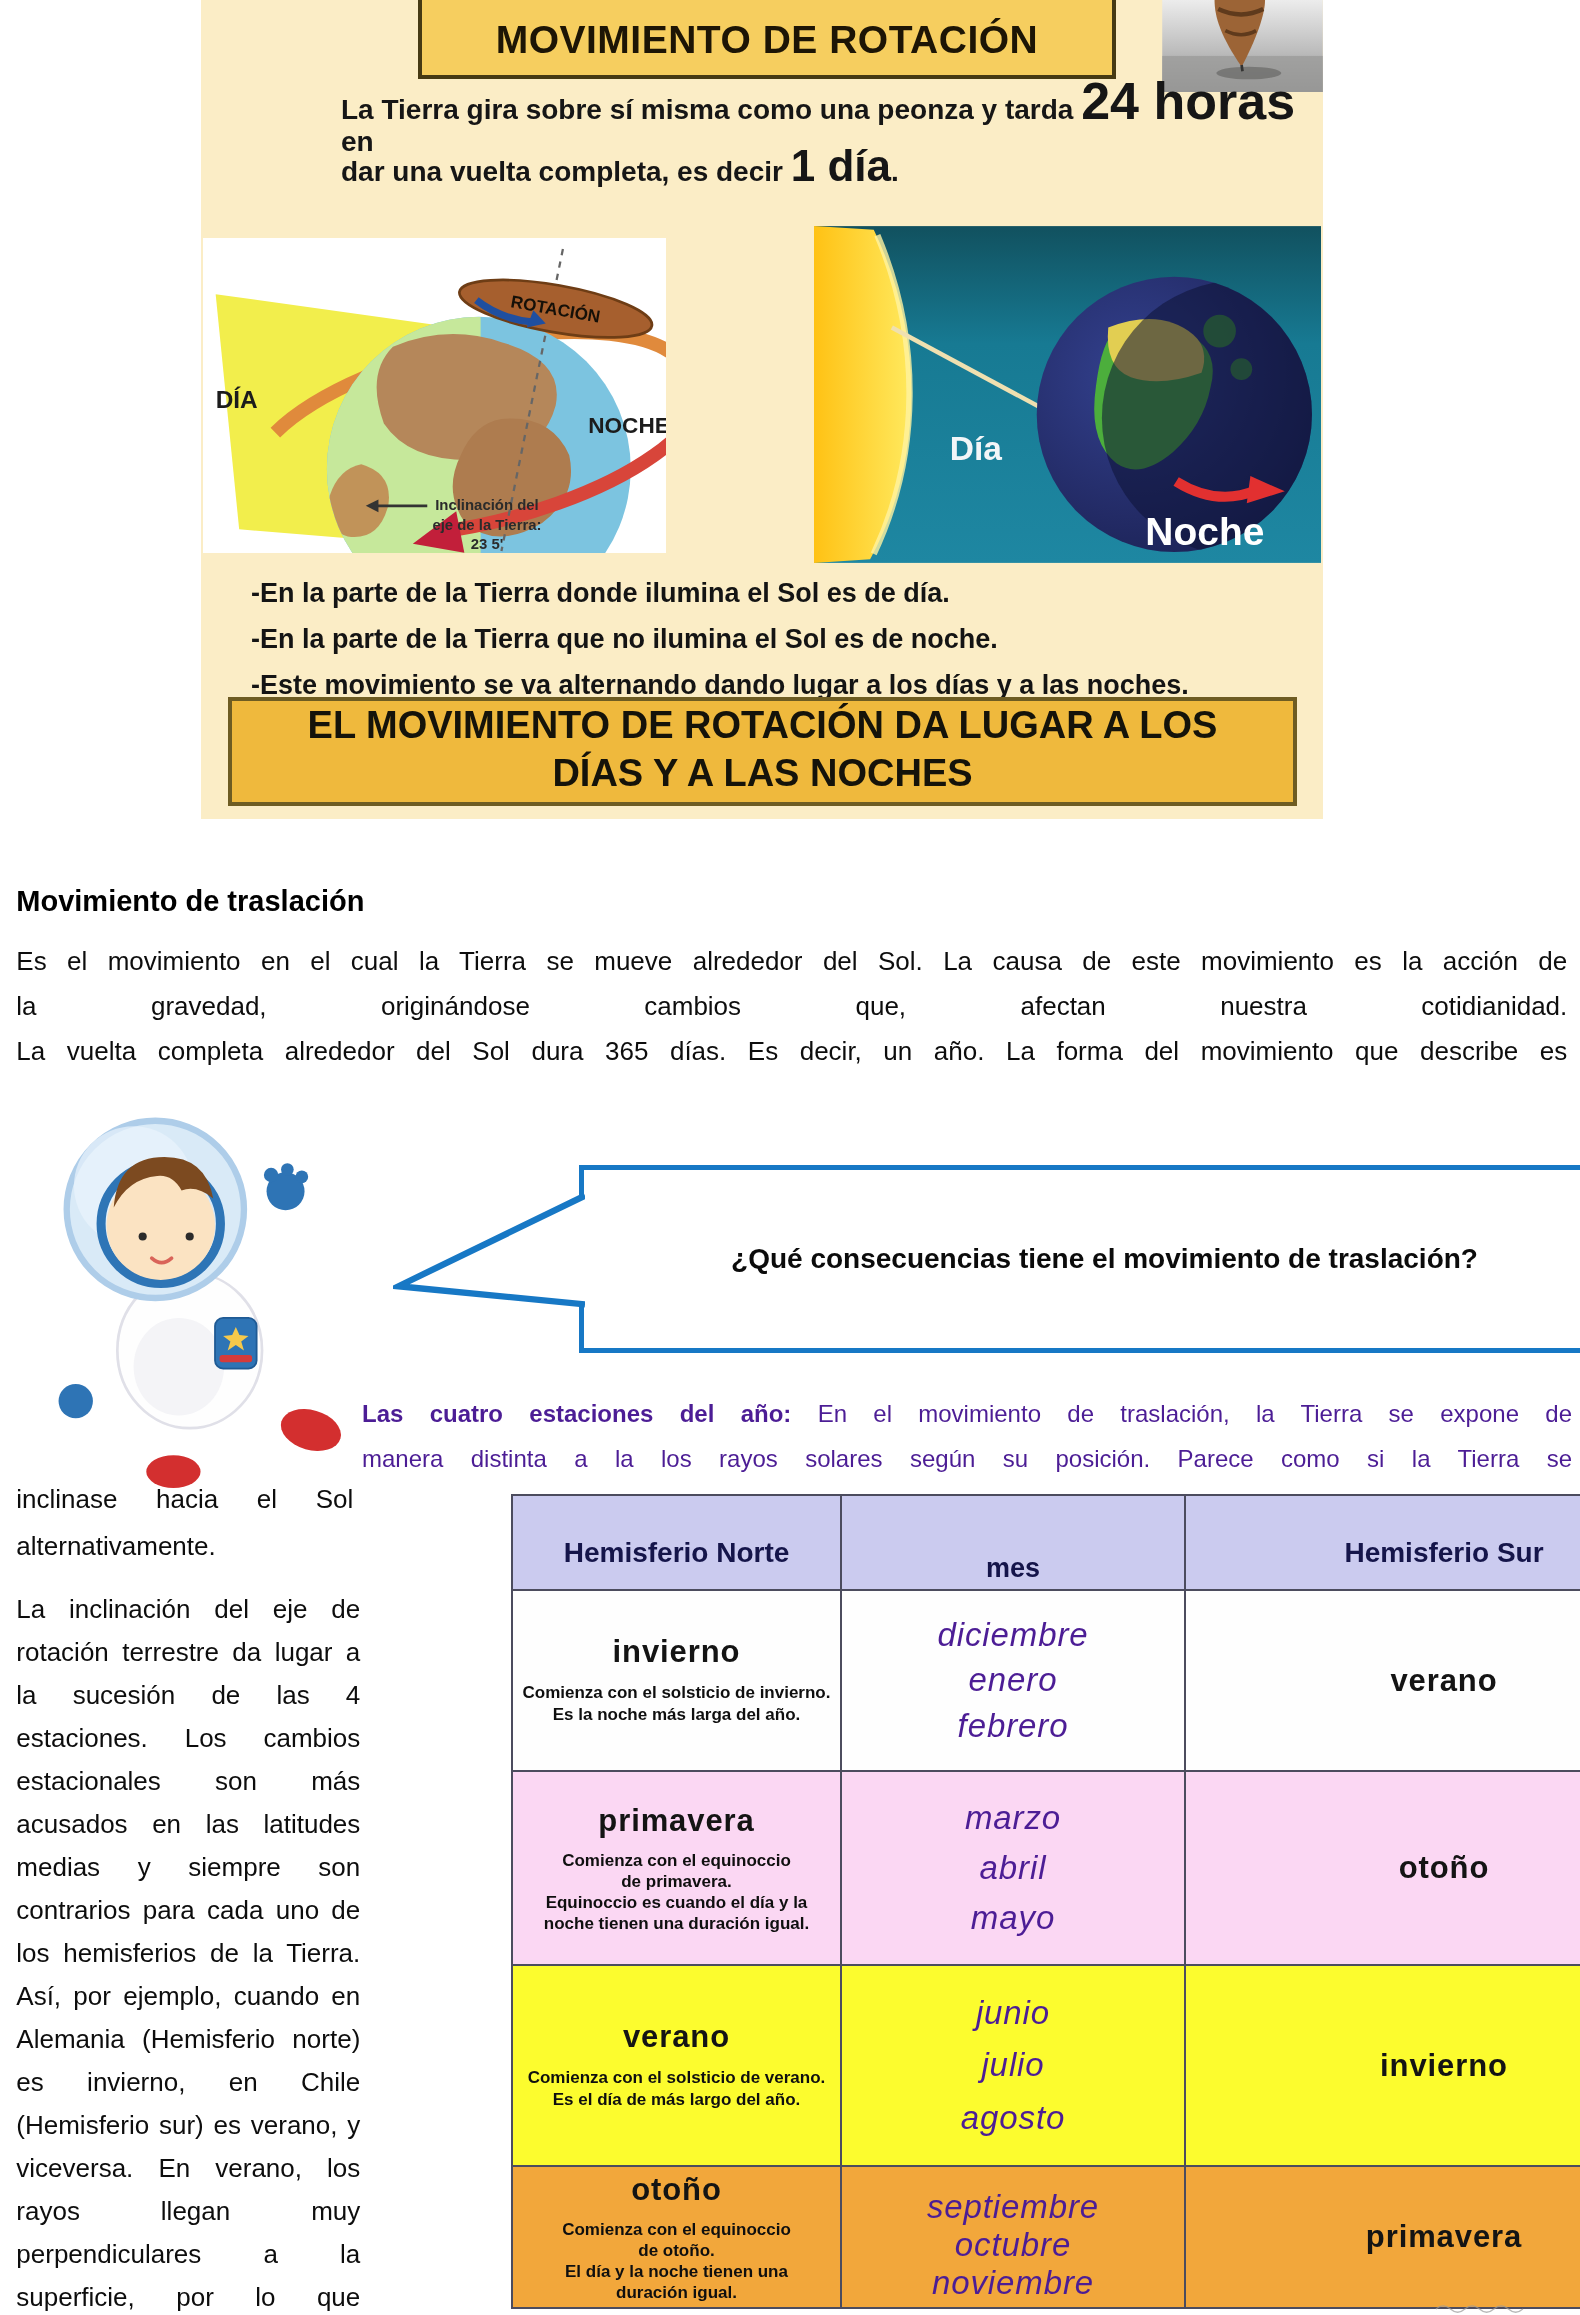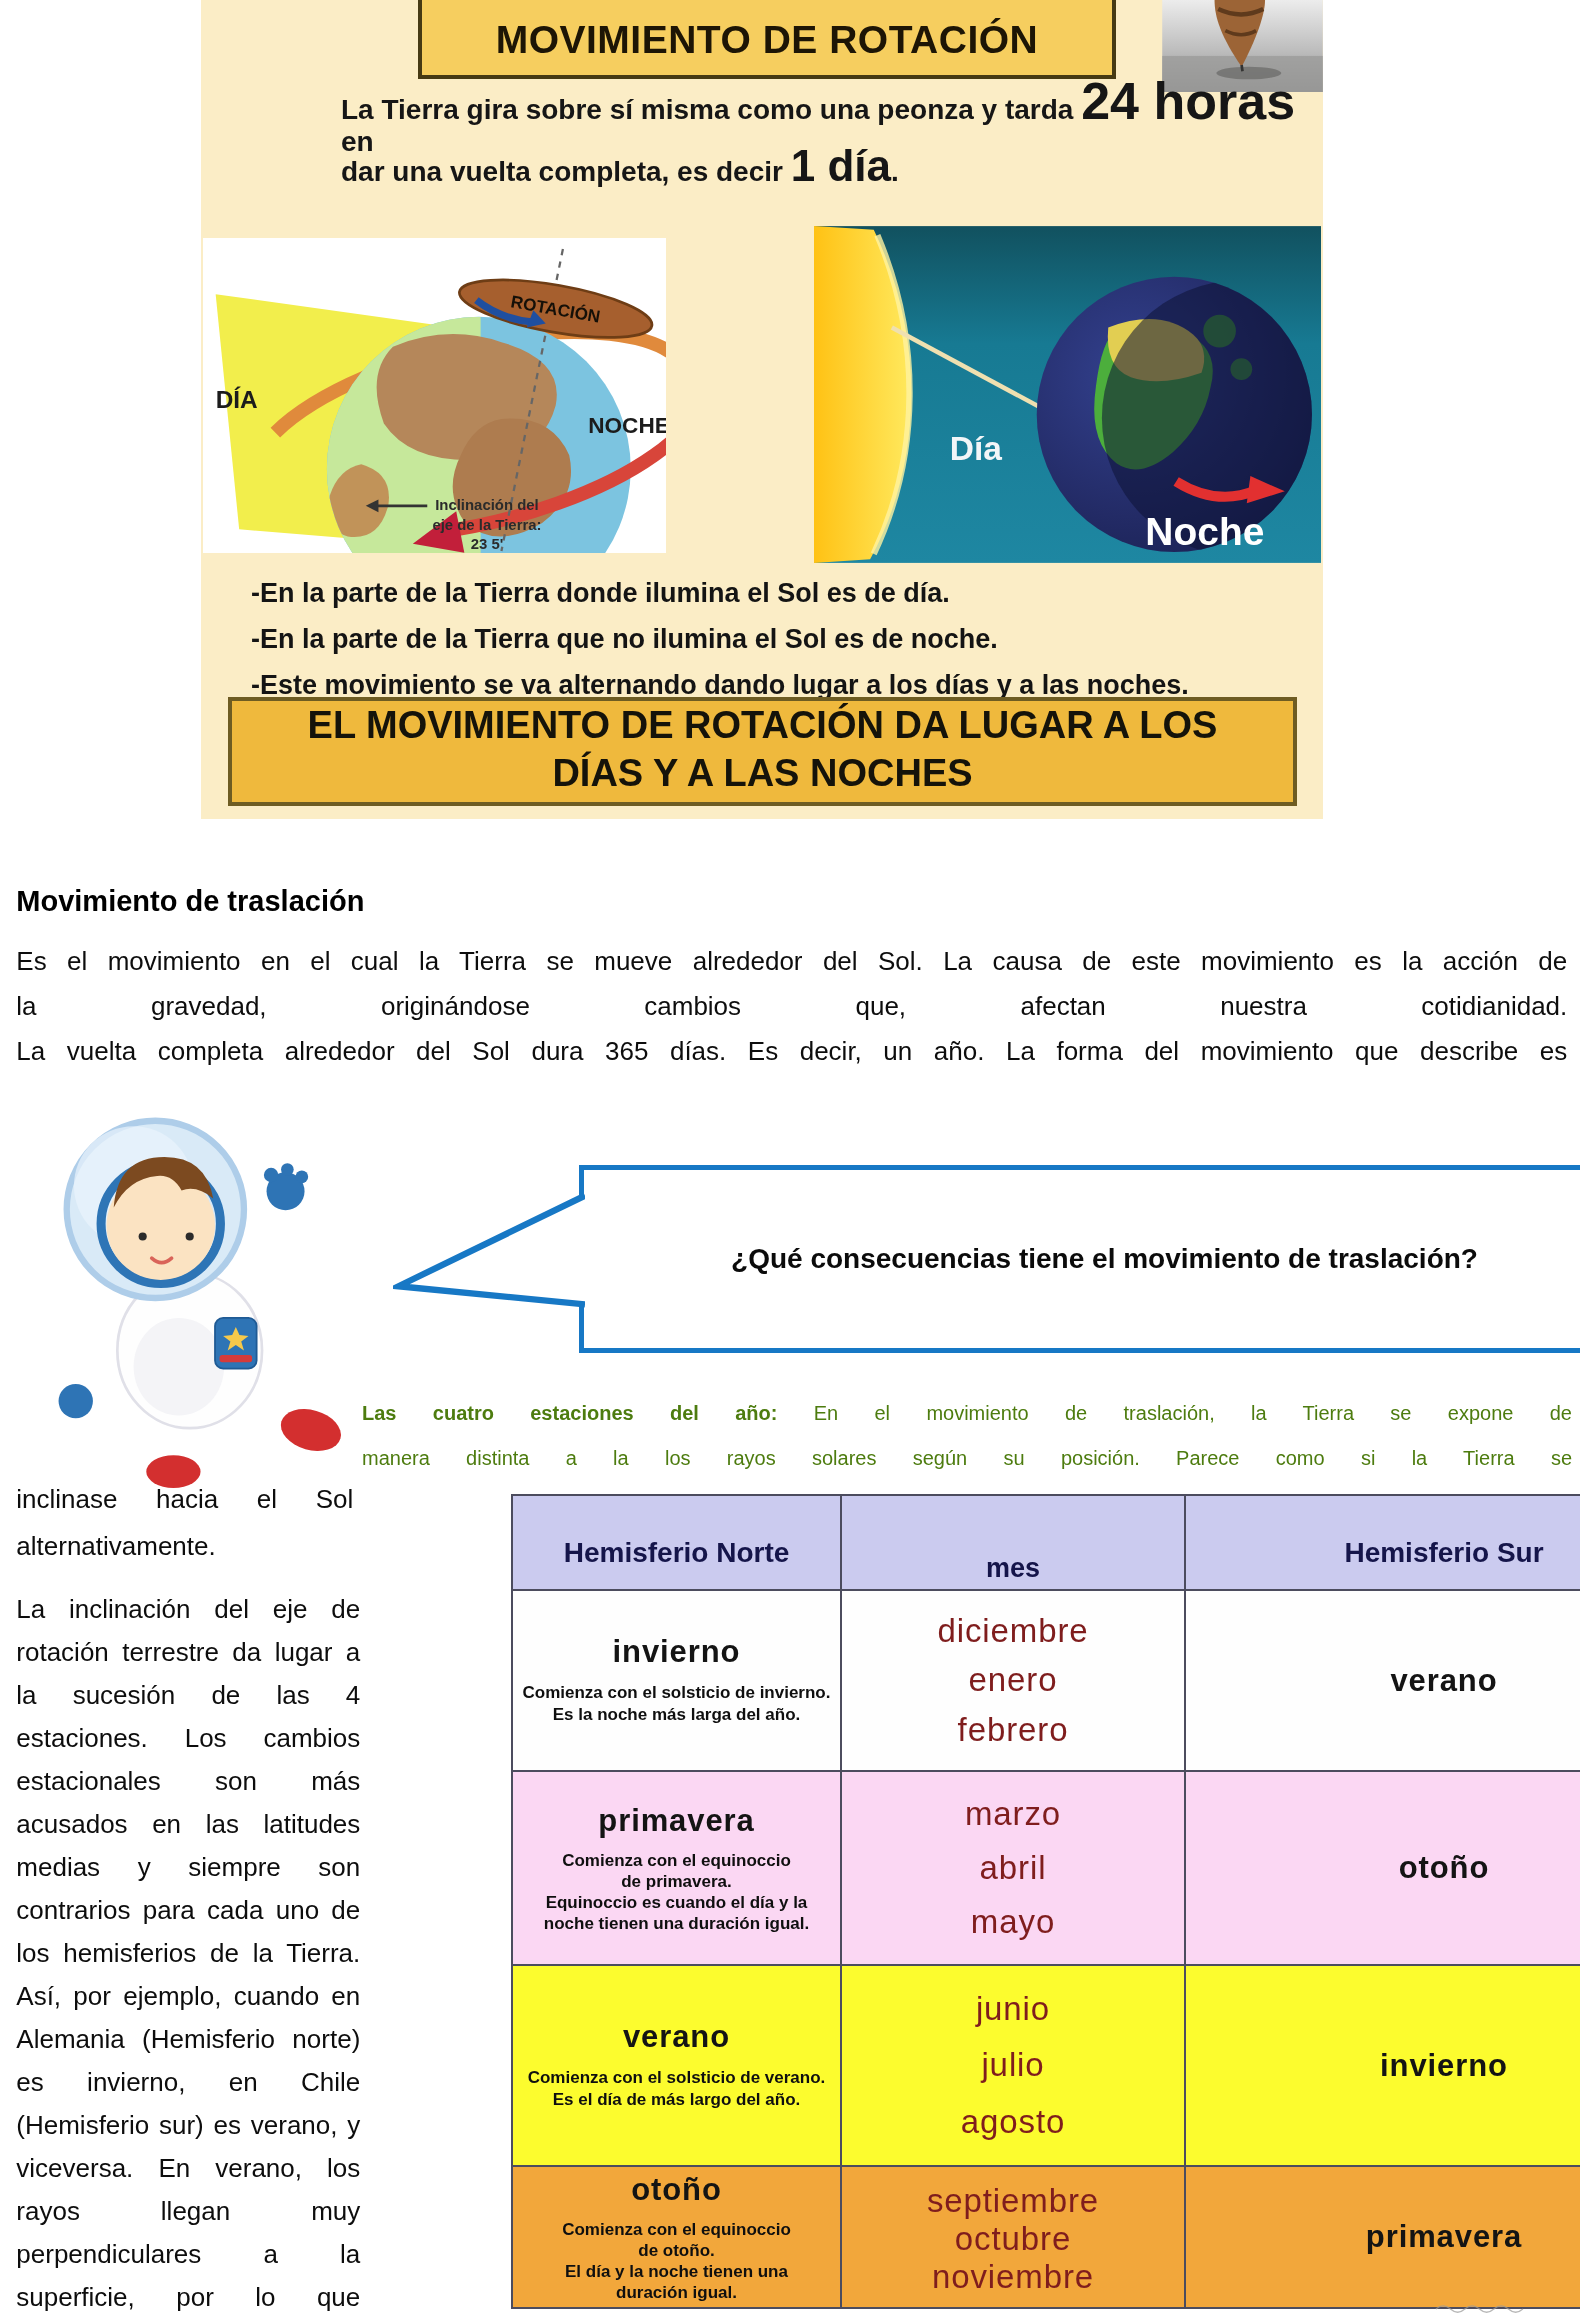--- a/index.html
+++ b/index.html
@@ -31,21 +31,21 @@
   .jline{text-align:justify;text-align-last:justify;}
   .last-line{margin-left:351px;}
 
   .astronaut{position:absolute;left:45px;top:1108px;width:312px;height:380px;}
 
   .bubble{position:absolute;left:579px;top:1165px;right:0;height:188px;border:5.4px solid var(--accent-blue,#1778C5);
           border-right:none;background:#fff;display:flex;align-items:center;box-sizing:border-box;}
   .bubble-text{width:100%;text-align:center;font-weight:bold;font-size:28px;color:#0b0b0b;padding-left:45px;}
   .bubble-tail{position:absolute;left:393px;top:1192px;width:192px;height:136px;}
 
-  .seasons-intro{position:absolute;left:362px;top:1391px;width:1210px;font-size:20px;line-height:45px;color:#4d7c0f;}
+  .seasons-intro{position:absolute;left:362px;top:1391px;width:1210px;font-size:24px;line-height:45px;color:#4c1d95;}
   .wrap1{position:absolute;left:16.3px;top:1484px;width:337px;font-size:26px;text-align:justify;text-align-last:justify;color:#0d0d0d;}
   .wrap2{position:absolute;left:16.3px;top:1531px;font-size:26px;color:#0d0d0d;}
   .side-para{position:absolute;left:16.3px;top:1588px;width:344px;font-size:26px;line-height:43px;text-align:justify;color:#0d0d0d;}
 
   
   .seasons-table{position:absolute;left:511px;top:1494px;width:1193px;height:815px;display:grid;
                  grid-template-columns:329px 344px 1fr;grid-template-rows:95px 181px 194px 201px 1fr;
                  border:2.7px solid #4c4c5e;box-sizing:border-box;background:#fff;}
   .cell{border-right:2.7px solid #4c4c5e;border-bottom:2.7px solid #4c4c5e;display:flex;flex-direction:column;
         align-items:center;justify-content:center;box-sizing:border-box;overflow:hidden;}
@@ -53,21 +53,21 @@
   .last-row{border-bottom:none;}
   .th{background:var(--table-header,#CBCBEF);font-weight:bold;font-size:28px;color:#15154a;justify-content:flex-end;padding-bottom:20px;}
   .th-mes{padding-bottom:5.4px;font-size:27px;}
   .row-white{background:#FEFEFE;}
   .row-pink{background:var(--row-pink,#FBD7F3);}
   .row-yellow{background:var(--row-yellow,#FCFC2E);}
   .row-orange{background:var(--row-orange,#F2A73B);}
   .season-title{font-weight:bold;font-size:31px;color:#141414;letter-spacing:0.9px;}
   .season-desc{margin-top:11.8px;font-weight:bold;font-size:17px;line-height:22.6px;text-align:center;color:#0f0f0f;}
   .desc-tight{margin-top:11px;line-height:21px;font-size:17px;}
-  .months{justify-content:space-around;padding:15px 0;font-size:33px;color:#7f1d1d;letter-spacing:0.9px;text-align:center;}
+  .months{justify-content:space-around;padding:21px 0;font-size:33px;color:#4c1d95;letter-spacing:0.9px;text-align:center;font-style:italic;}
   .south{font-weight:bold;font-size:31px;color:#141414;letter-spacing:0.9px;}
 
   .watermark{position:absolute;left:1434px;top:2300px;width:118px;height:14.5px;opacity:.7;}
 </style>
 </head>
 <body>
 
 <div id="canvas">
 
   <div class="infographic">

